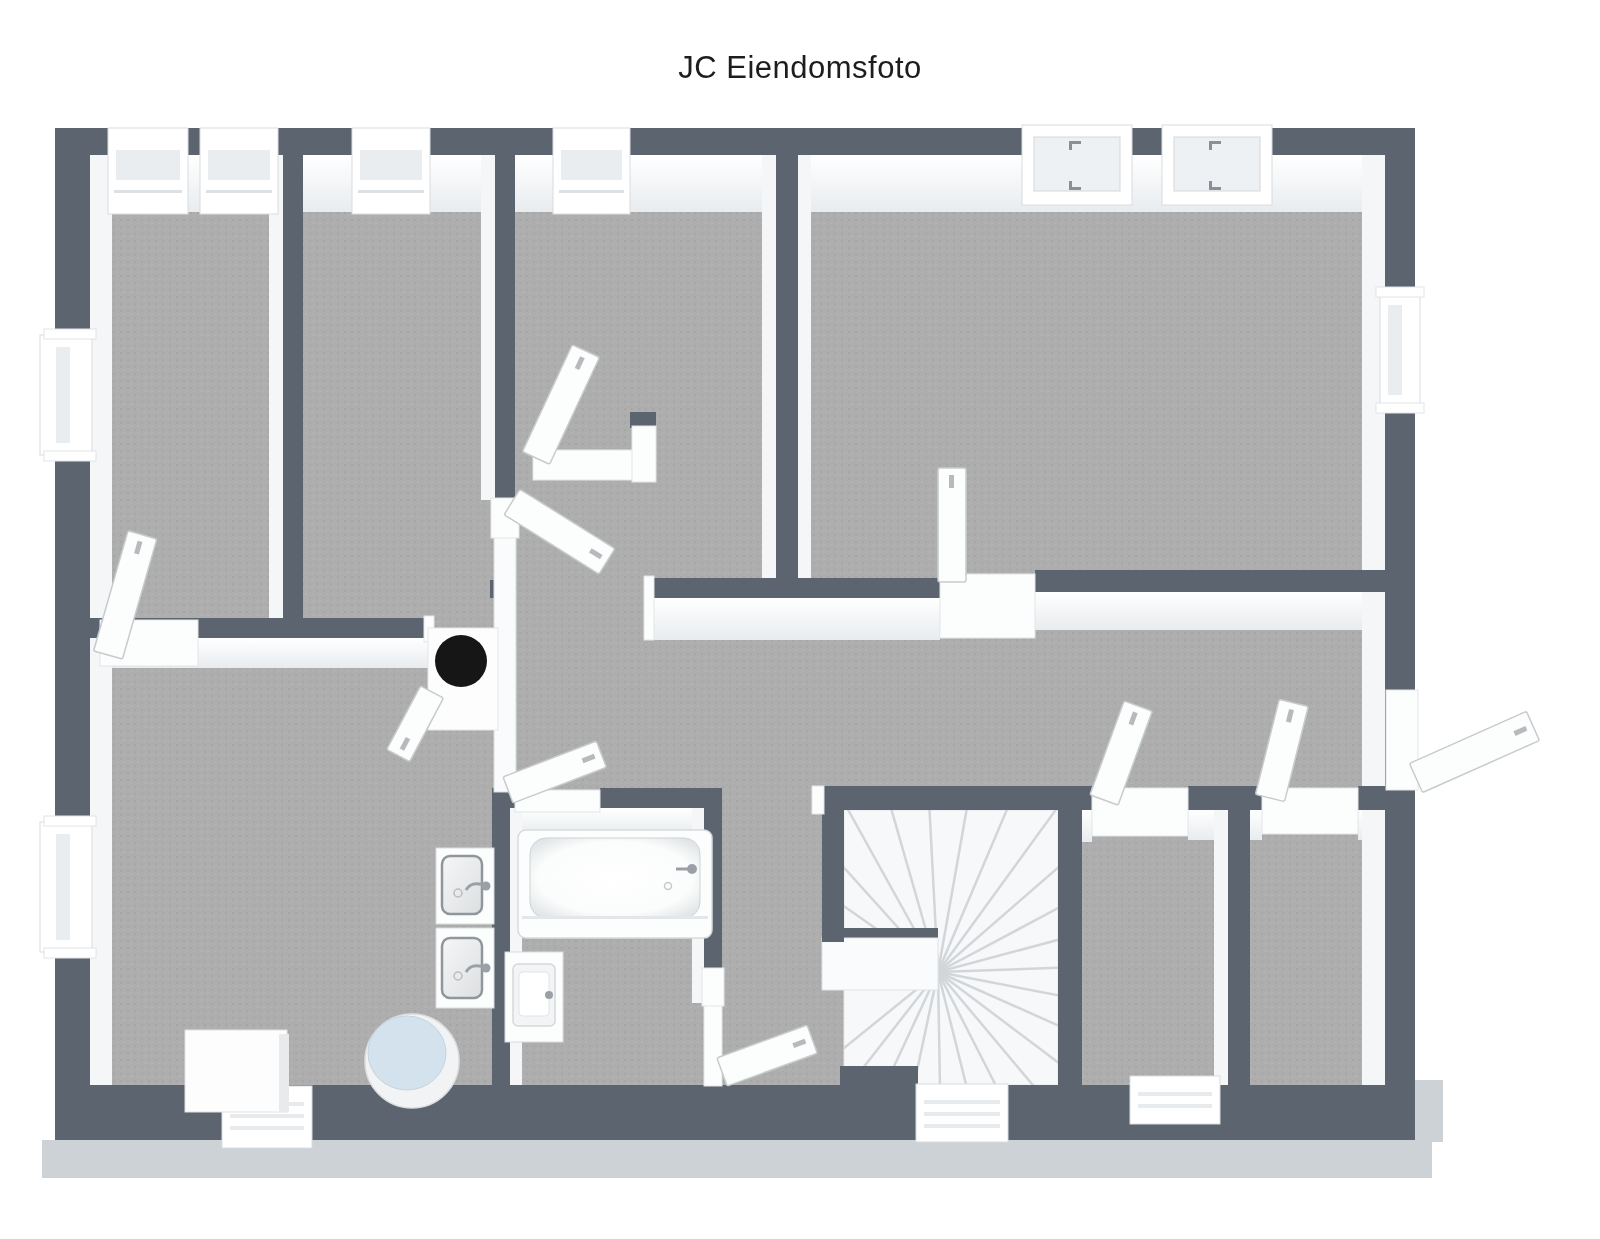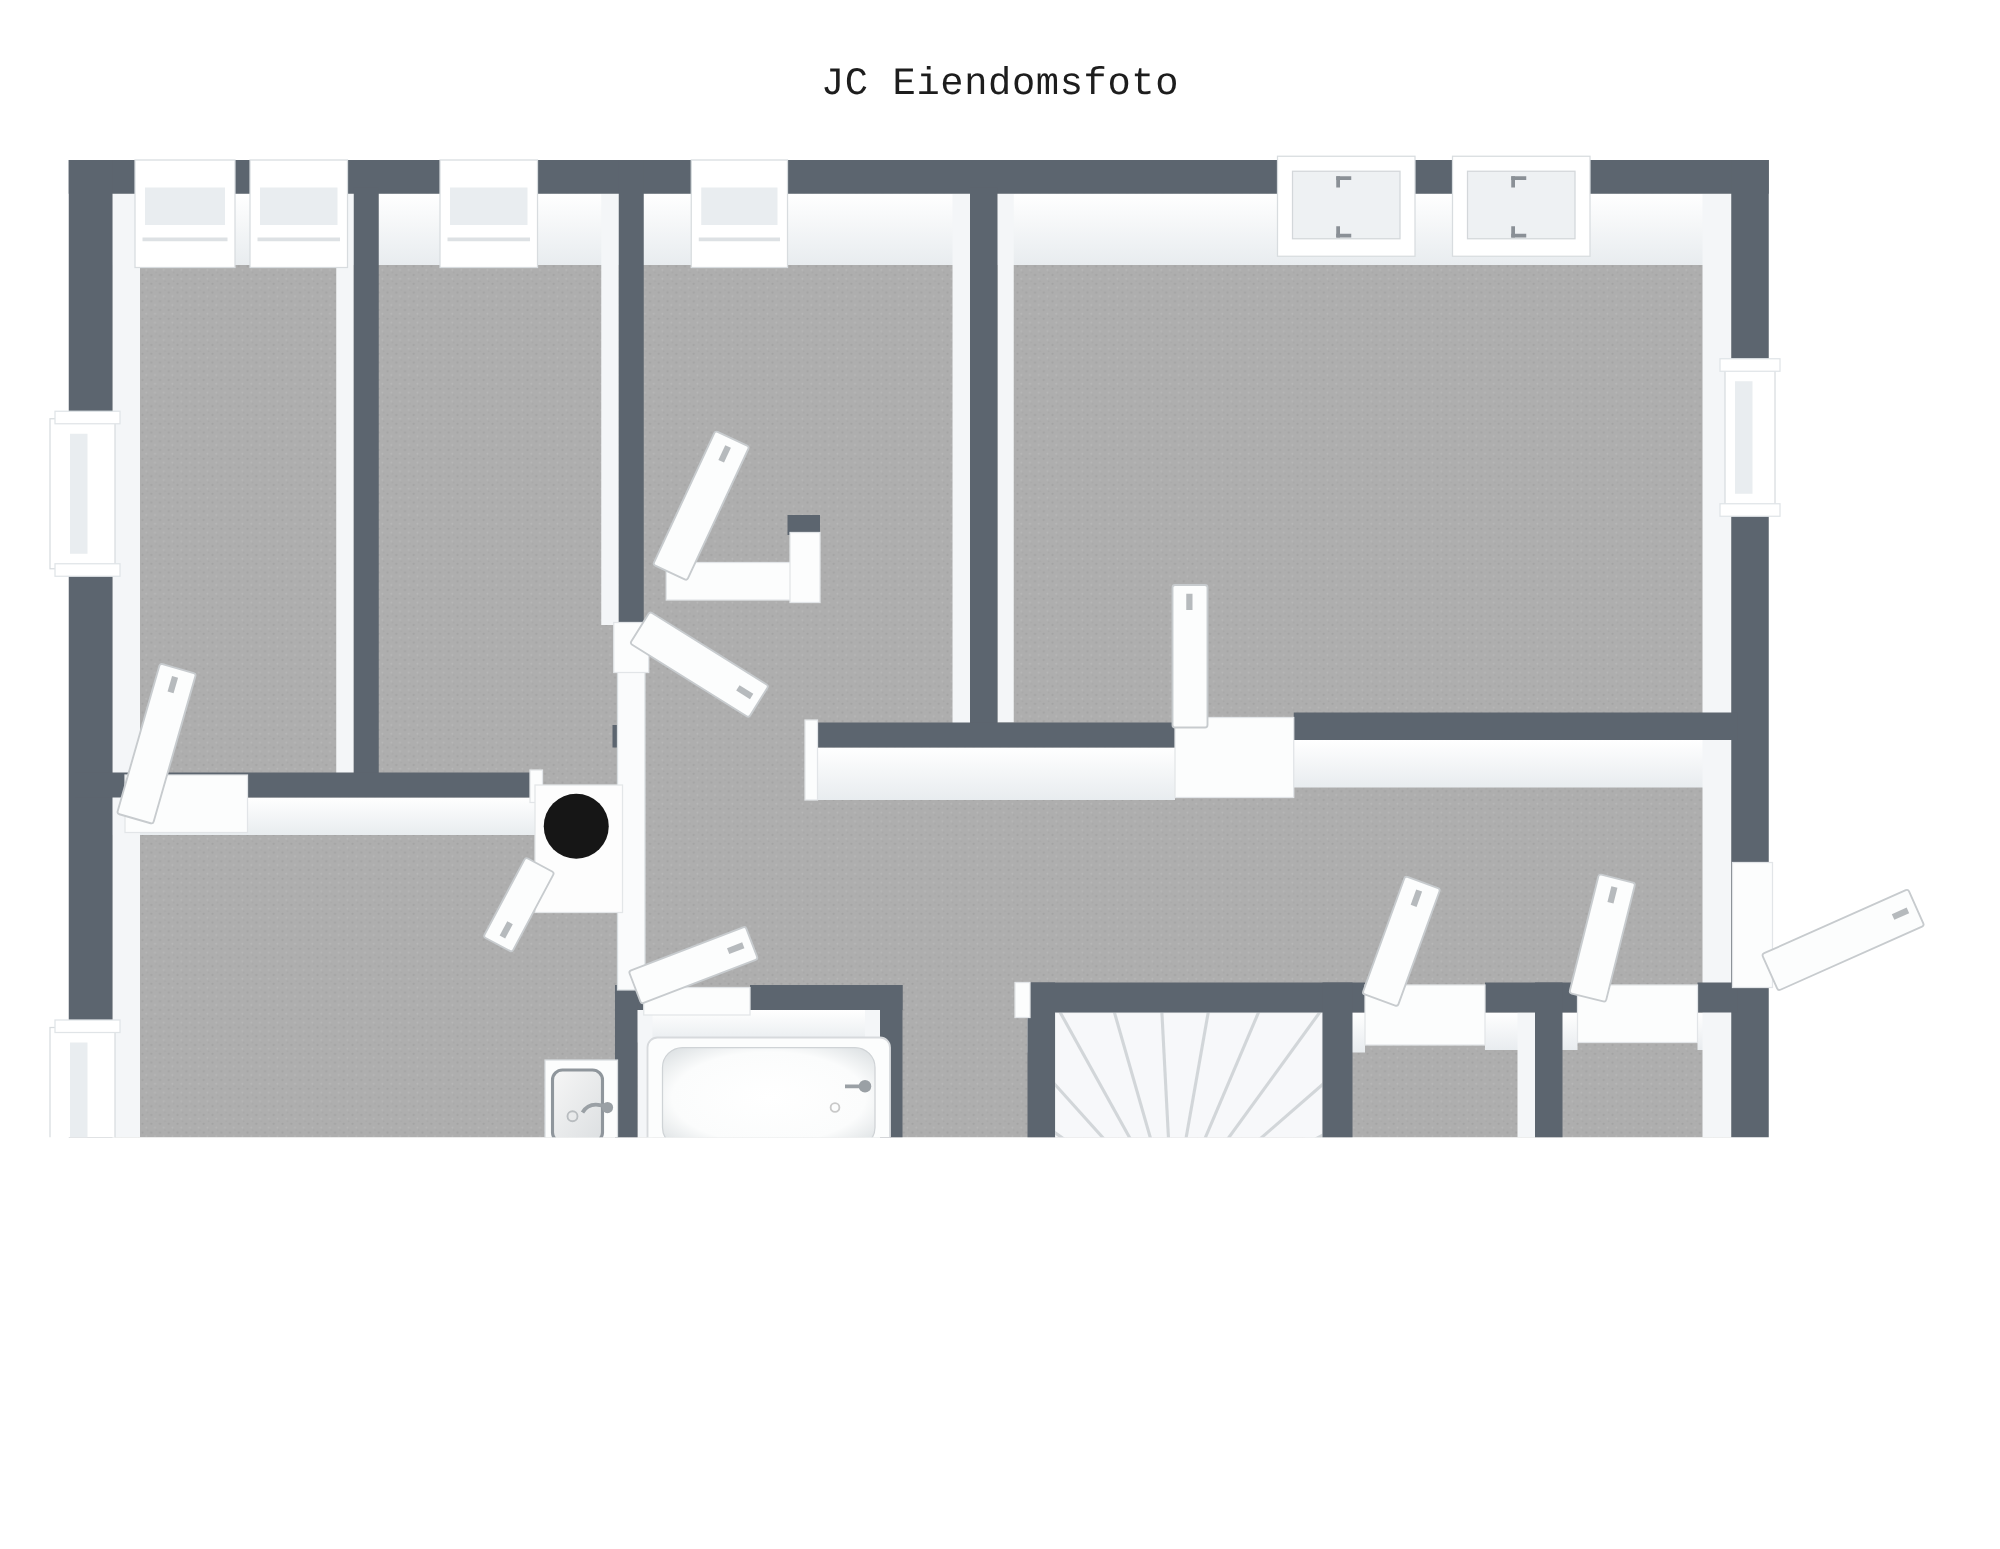--- a/index.html
+++ b/index.html
@@ -1,17 +1,17 @@
 <!DOCTYPE html>
 <html><head>
 <meta charset="utf-8">
 <style>
   html,body{margin:0;padding:0;background:#ffffff;}
-  #stage{position:relative;width:1600px;height:910px;background:#ffffff;overflow:hidden;
-         font-family:Liberation Mono, monospace;}
+  #stage{position:relative;width:1600px;height:1239px;background:#ffffff;overflow:hidden;
+         font-family:Liberation Sans, sans-serif;}
   #title{position:absolute;top:50px;left:0;width:100%;text-align:center;
          font-size:31px;font-weight:500;color:#1d1d1d;letter-spacing:.5px;}
   svg{position:absolute;top:0;left:0;}
 </style>
 </head>
 <body>
 
 <div id="stage">
   <div id="title">JC Eiendomsfoto</div>
   <svg id="plan" width="1600" height="1239" viewBox="0 0 1600 1239">

